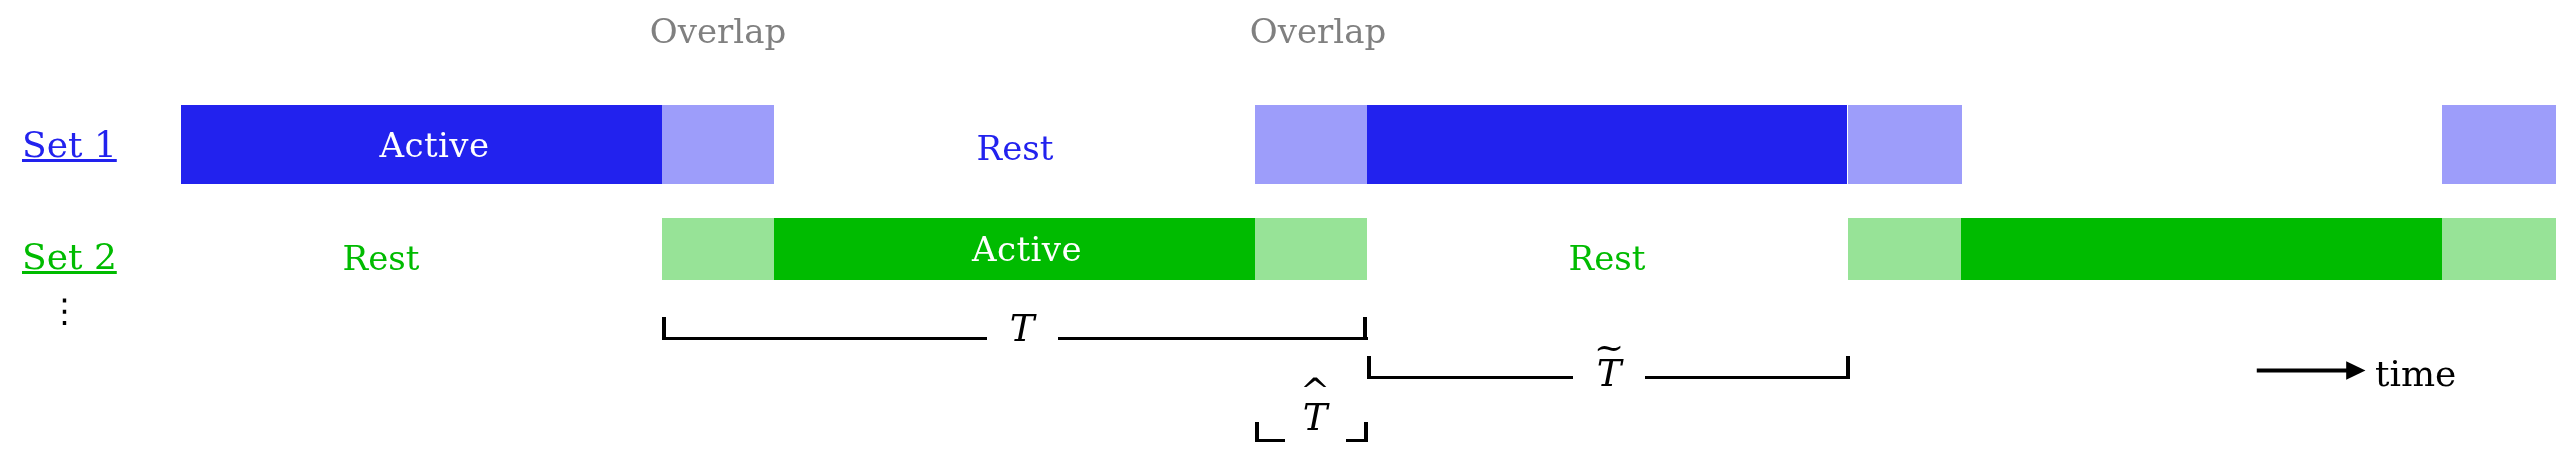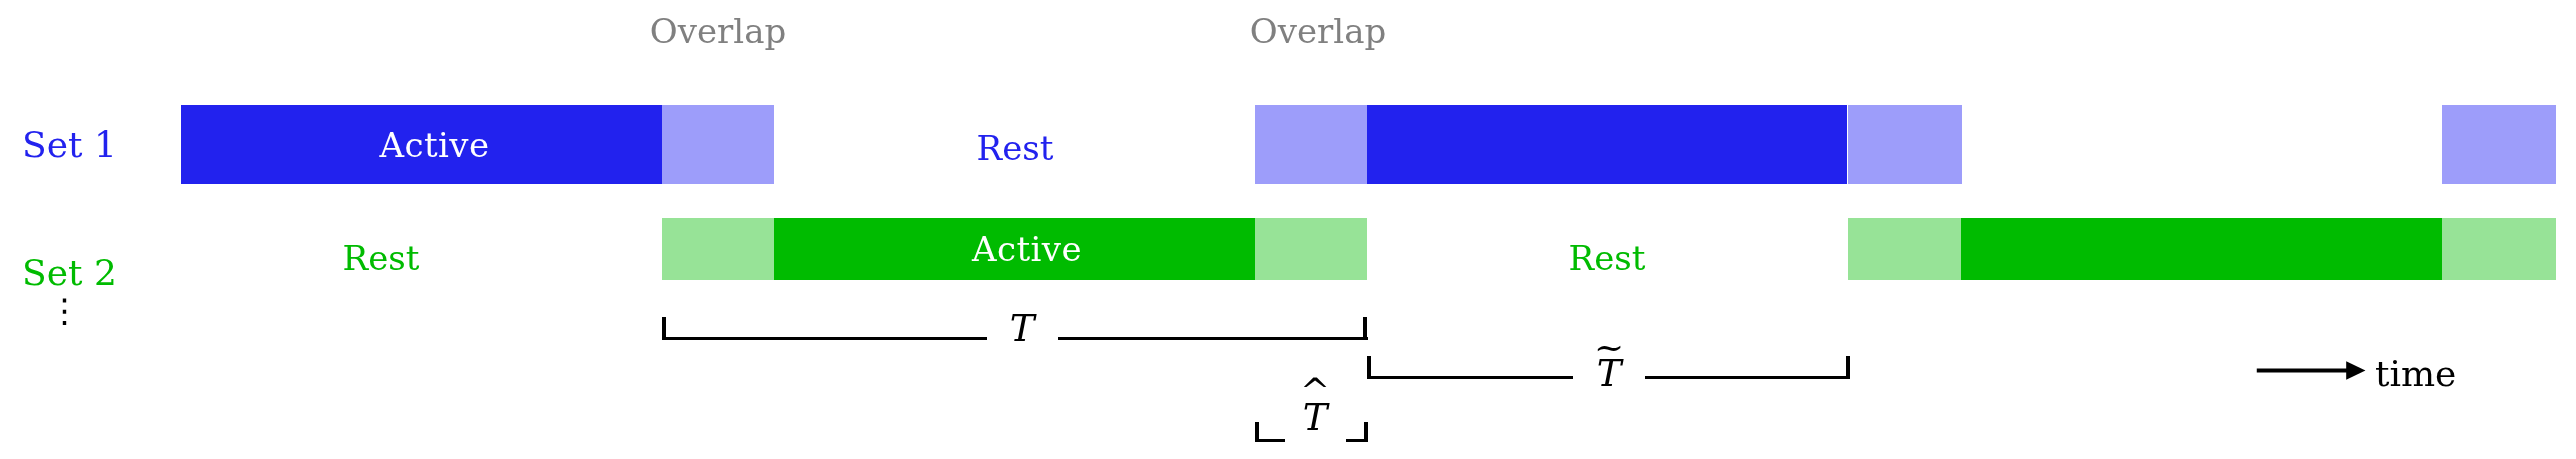--- a/index.html
+++ b/index.html
@@ -6,20 +6,21 @@
   body{font-family:"DejaVu Serif","Liberation Serif",serif;}
   #stage{position:relative;width:2576px;height:460px;background:#fff;overflow:hidden;}
 
   .abs{position:absolute;}
 
   
   .rowlabel{
     font-size:36px;
     line-height:1;
     white-space:nowrap;
+    text-decoration:underline;
   }
   .set1-label{color:#2222ee;}
   .set2-label{color:#00bb00;}
 
   
   .bar{position:absolute;}
   .bar-active-blue{background:#2222ee;}
   .bar-overlap-blue{background:#9d9dfa;}
   .bar-active-green{background:#00bb00;}
   .bar-overlap-green{background:#97e397;}
@@ -70,21 +71,21 @@
 
 <div id="stage">
 
   <div class="abs overlap-lbl" style="left:0;top:11px;width:100%;">
     <span style="position:absolute;left:718px;transform:translateX(-50%);">Overlap</span>
     <span style="position:absolute;left:1318px;transform:translateX(-50%);">Overlap</span>
   </div>
 
   <div class="abs rowlabel set1-label" style="left:22px;top:127px;">Set 1</div>
 
-  <div class="abs rowlabel set2-label" style="left:22px;top:255px;">Set 2</div>
+  <div class="abs rowlabel set2-label" style="left:22px;top:239px;">Set 2</div>
 
   <div class="abs vdots" style="left:48px;top:294px;">⋮</div>
 
   <div id="set1-track" class="abs" style="left:0;top:105px;height:79px;width:2576px;">
       <div class="bar bar-active-blue" style="left: 181px; width: 482px; top: 0px; height: 100%;">
         <span class="bar-text">Active</span>
       </div>
       <div class="bar bar-overlap-blue" style="left: 662px; width: 112px; top: 0px; height: 100%;"></div>
       <div class="bar bar-overlap-blue" style="left: 1255px; width: 112px; top: 0px; height: 100%;"></div>
       <div class="bar bar-active-blue" style="left: 1367px; width: 480px; top: 0px; height: 100%;"></div>

